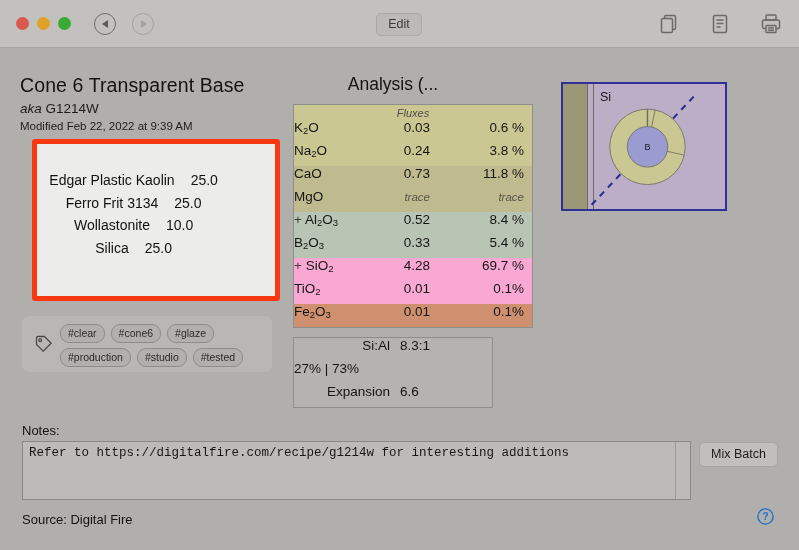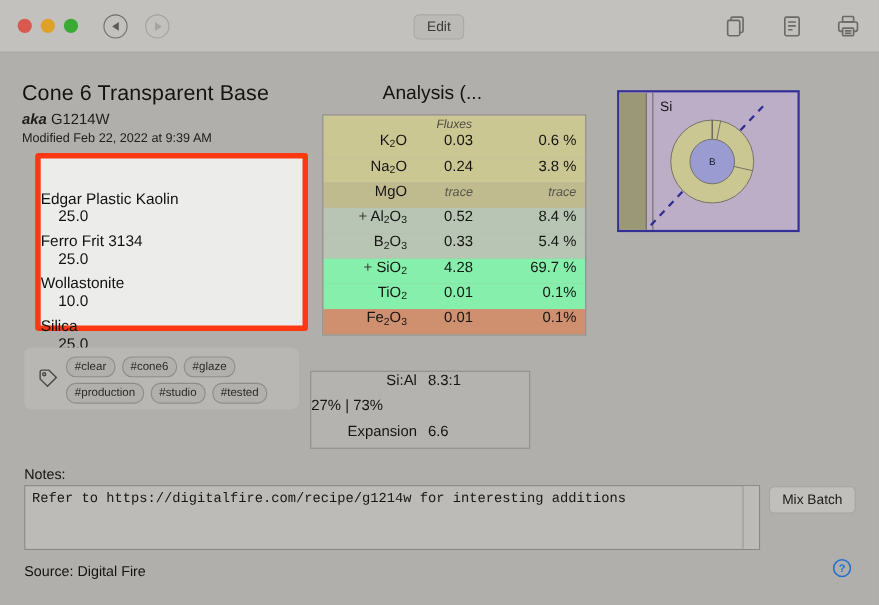--- a/index.html
+++ b/index.html
@@ -88,21 +88,21 @@
     font-size: 19.5px;
     color: #141312;
     letter-spacing: .1px;
   }
   .aka {
     position: absolute;
     left: 20px; top: 101px;
     font-size: 13.5px;
     color: #1d1c1b;
   }
-  .aka i { font-style: italic; font-weight: bold; }
+  .aka i { font-style: italic; }
   .modified {
     position: absolute;
     left: 20px; top: 120px;
     font-size: 11.5px;
     color: #222120;
   }
 
   
   .recipe-box {
     position: absolute;
@@ -112,27 +112,26 @@
     border: 5px solid #fa3812;
     border-radius: 3px;
     box-sizing: border-box;
   }
   .recipe-rows {
     position: absolute;
     left: 0; right: 0; top: 28px;
   }
   .recipe-row {
     display: flex;
-    justify-content: flex-start;
+    justify-content: center;
     align-items: baseline;
     font-size: 14px;
     color: #131211;
     margin-bottom: 6.5px;
     padding-right: 20px;
-    flex-direction: column;
   }
   .recipe-row .rname { text-align: right; }
   .recipe-row .ramt  { width: 52px; text-align: left; padding-left: 16px; }
 
   
   .tags-panel {
     position: absolute;
     left: 22px; top: 316px;
     width: 250px; height: 56px;
     background: #b8b7b3;
@@ -187,36 +186,36 @@
     color: #4d4c46;
     padding: 2px 0 1px;
   }
   .an-row {
     display: flex;
     align-items: baseline;
     height: 23px;
     font-size: 13.5px;
     color: #161514;
   }
-  .an-row .ox  { flex: 0 0 76px; text-align: right; padding-right: 6px; }
+  .an-row .ox  { flex: 0 0 76px; padding-right: 6px; }
   .an-row .v1  { flex: 0 0 54px; text-align: right; padding-right: 4px; }
   .an-row .v2  { flex: 1;        text-align: right; padding-right: 8px; }
   .an-row .trace { font-style: italic; font-size: 11.5px; color: #56554f; }
   .an-row sub { font-size: 9.5px; vertical-align: baseline; position: relative; bottom: -2px; }
   .an-row .plus { color: #3d3c38; }
 
   .bg-flux-a { background: #cbc793; }
   .bg-flux-b { background: #bfbb8e; }
   .bg-alum   { background: #b8c4b4; }
-  .bg-sil    { background: #86efac; }
+  .bg-sil    { background: #f9a8d4; }
   .bg-iron   { background: #cf9070; }
 
   .ratio-table {
     position: absolute;
-    left: 282px; top: 337px;
+    left: 293px; top: 337px;
     width: 200px;
     border: 1px solid #8f8e8a;
     background: #b4b3af;
     box-sizing: border-box;
   }
   .ratio-row {
     display: flex;
     align-items: baseline;
     height: 23px;
     font-size: 13.5px;
@@ -422,20 +421,25 @@
     <span class="ox">K<sub>2</sub>O</span>
     <span class="v1">0.03</span>
     <span class="v2">0.6 %</span>
   </div>
   <div class="an-row bg-flux-a">
     <span class="ox">Na<sub>2</sub>O</span>
     <span class="v1">0.24</span>
     <span class="v2">3.8 %</span>
   </div>
   <div class="an-row bg-flux-b">
+    <span class="ox">CaO</span>
+    <span class="v1">0.73</span>
+    <span class="v2">11.8 %</span>
+  </div>
+  <div class="an-row bg-flux-b">
     <span class="ox">MgO</span>
     <span class="v1 trace">trace</span>
     <span class="v2 trace">trace</span>
   </div>
   <div class="an-row bg-alum">
     <span class="ox"><span class="plus">+</span> Al<sub>2</sub>O<sub>3</sub></span>
     <span class="v1">0.52</span>
     <span class="v2">8.4 %</span>
   </div>
   <div class="an-row bg-alum">

